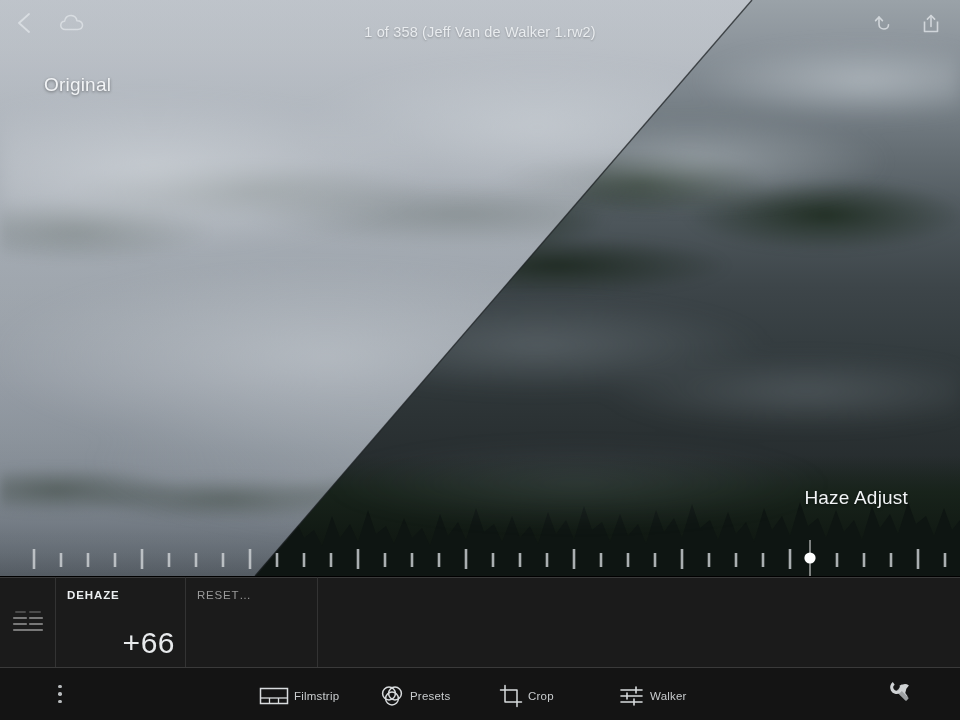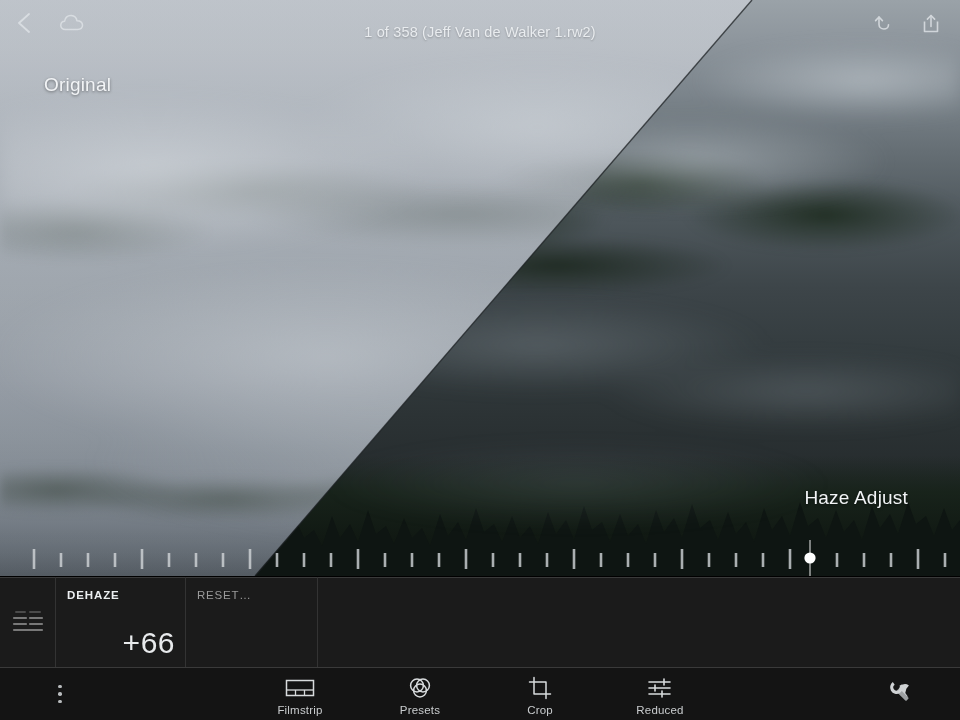--- a/index.html
+++ b/index.html
@@ -189,21 +189,21 @@
 
   
   .toolbar {
     position:absolute; left:0; top:668px; width:960px; height:52px;
     background:#141414; display:flex; align-items:center;
   }
   .tool-left  { width:120px; display:flex; justify-content:center; align-items:center; }
   .tool-mid   { flex:1; display:flex; justify-content:center; align-items:flex-start; gap:38px; }
   .tool-right { width:120px; display:flex; justify-content:center; align-items:center; }
   .tool {
-    width:82px; display:flex; flex-direction:column; align-items:center;
+    width:82px; display:flex; flex-direction:row; align-items:center;
     gap:5px; padding-top:4px; cursor:pointer;
   }
   .tool-ico { height:22px; display:flex; align-items:center; justify-content:center; }
   .tool-txt { font-size:11.5px; color:#c9ccce; letter-spacing:.2px; }
   .dots { display:flex; flex-direction:column; gap:4px; }
   .dots i { width:3.5px; height:3.5px; border-radius:50%; background:#b9bcbe; display:block; }
 </style>
 </head>
 <body>
 
@@ -419,21 +419,21 @@
               <line x1="2" y1="11" x2="23" y2="11"></line>
               <line x1="2" y1="17" x2="23" y2="17"></line>
             </g>
             <g fill="#141414" stroke="#d8dbdd" stroke-width="1.6">
               <line x1="17" y1="2" x2="17" y2="8" stroke-linecap="round"></line>
               <line x1="8" y1="8" x2="8" y2="14" stroke-linecap="round"></line>
               <line x1="15" y1="14" x2="15" y2="20" stroke-linecap="round"></line>
             </g>
           </svg>
         </span>
-        <span class="tool-txt">Reduced</span>
+        <span class="tool-txt">Walker</span>
       </div>
     </div>
 
     <div class="tool-right">
       <span>
         <svg width="26" height="26" viewBox="0 0 26 26">
           <path d="M16.6,2.6 a6.4,6.4 0 1,0 5.4,9.6 l-4.1,-1.4 -1.5,-4.0 z" fill="#cfd2d4" transform="rotate(35 13 13)"></path>
           <rect x="11.5" y="10" width="4.2" height="14" rx="1" fill="#9da0a2" transform="rotate(-45 13 14)"></rect>
           <circle cx="9.6" cy="8.4" r="4.9" fill="none" stroke="#cfd2d4" stroke-width="3.2" stroke-dasharray="22 10" transform="rotate(-30 9.6 8.4)"></circle>
         </svg>

